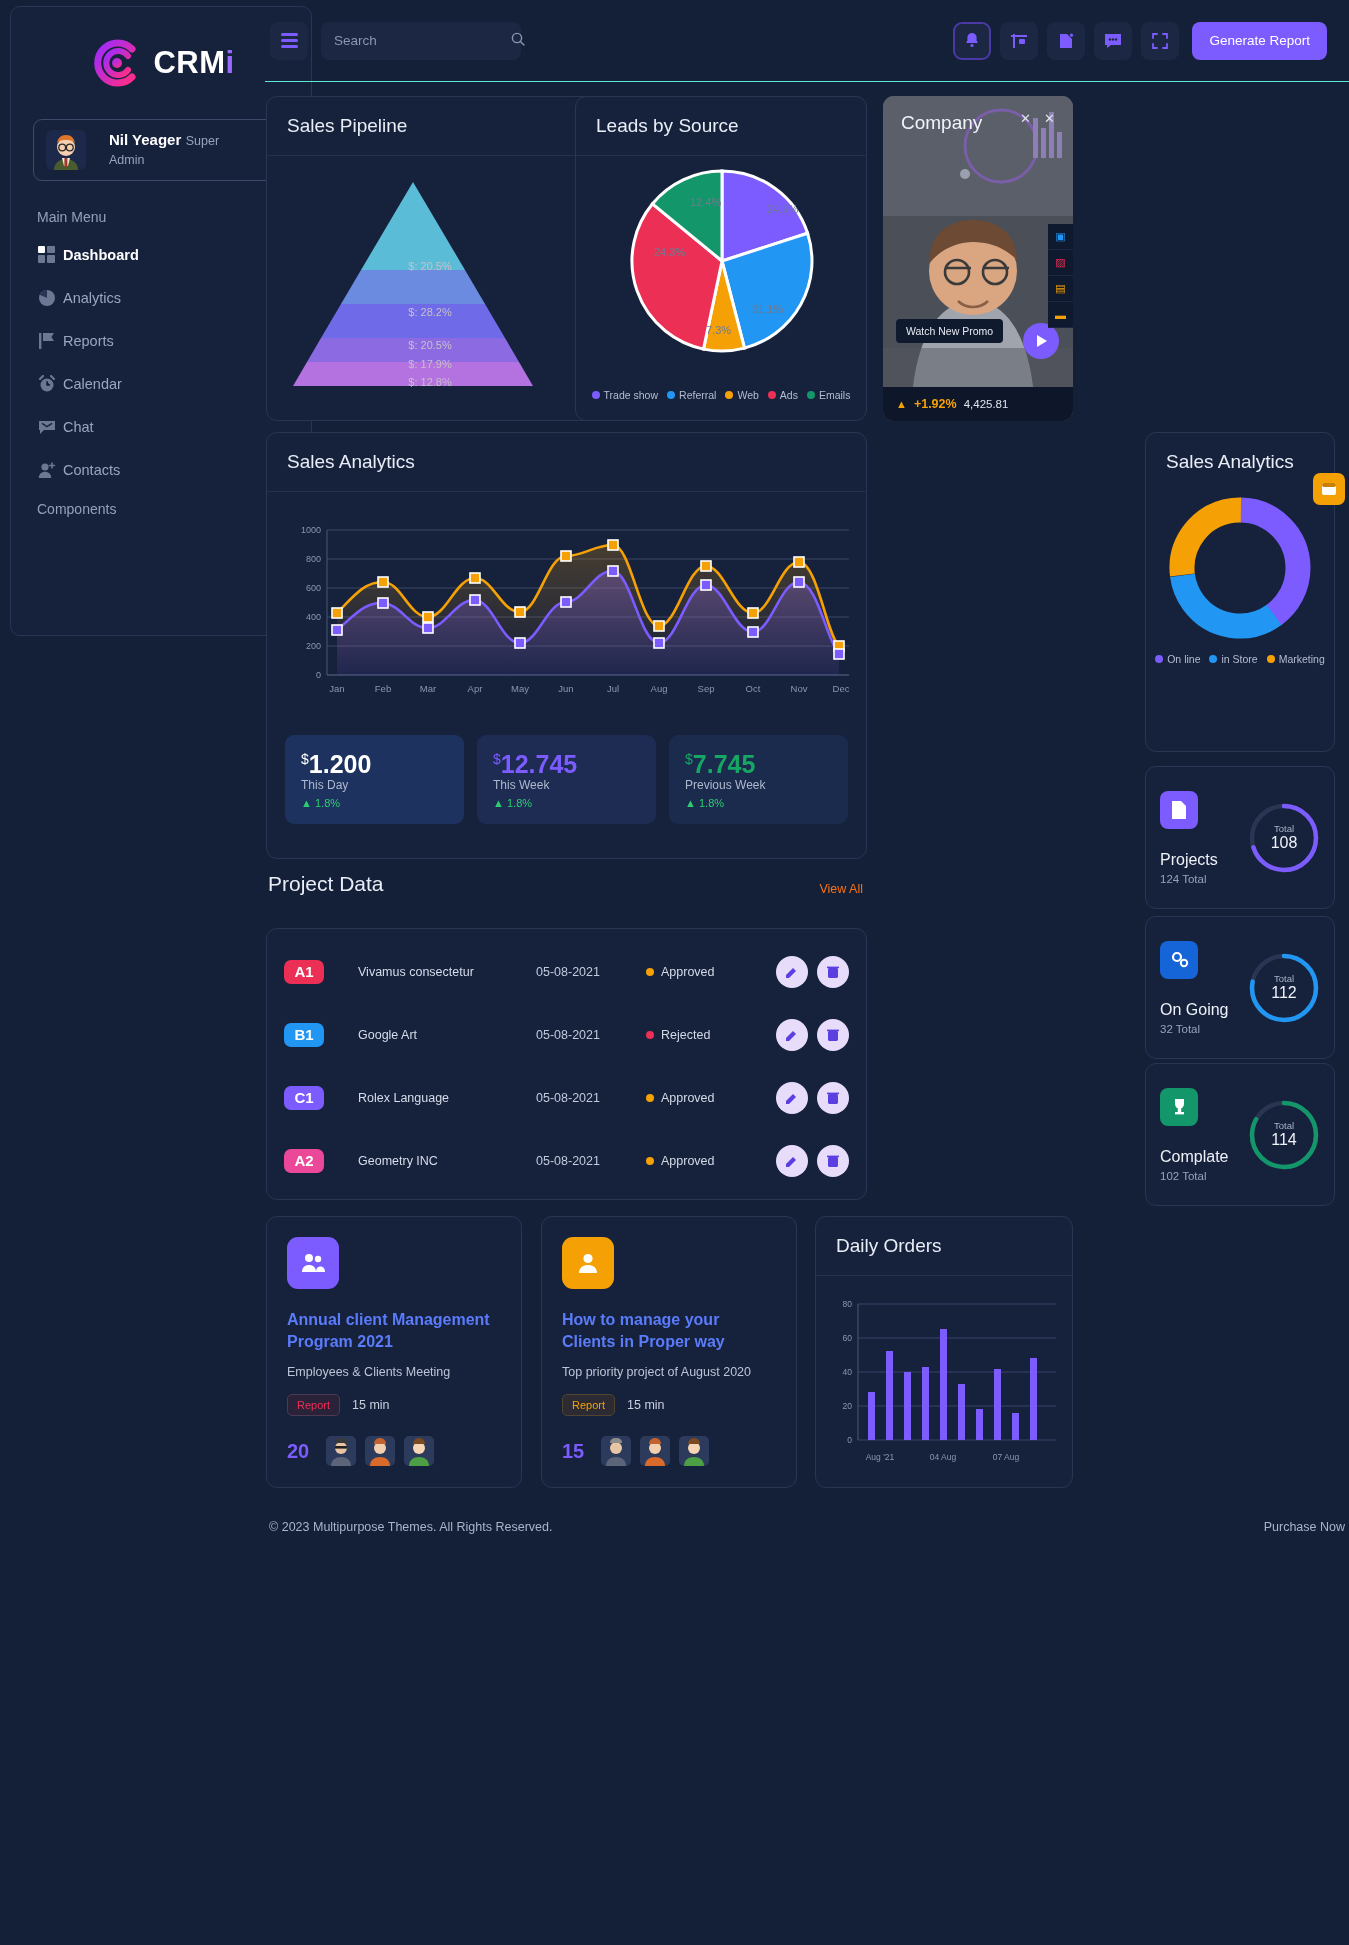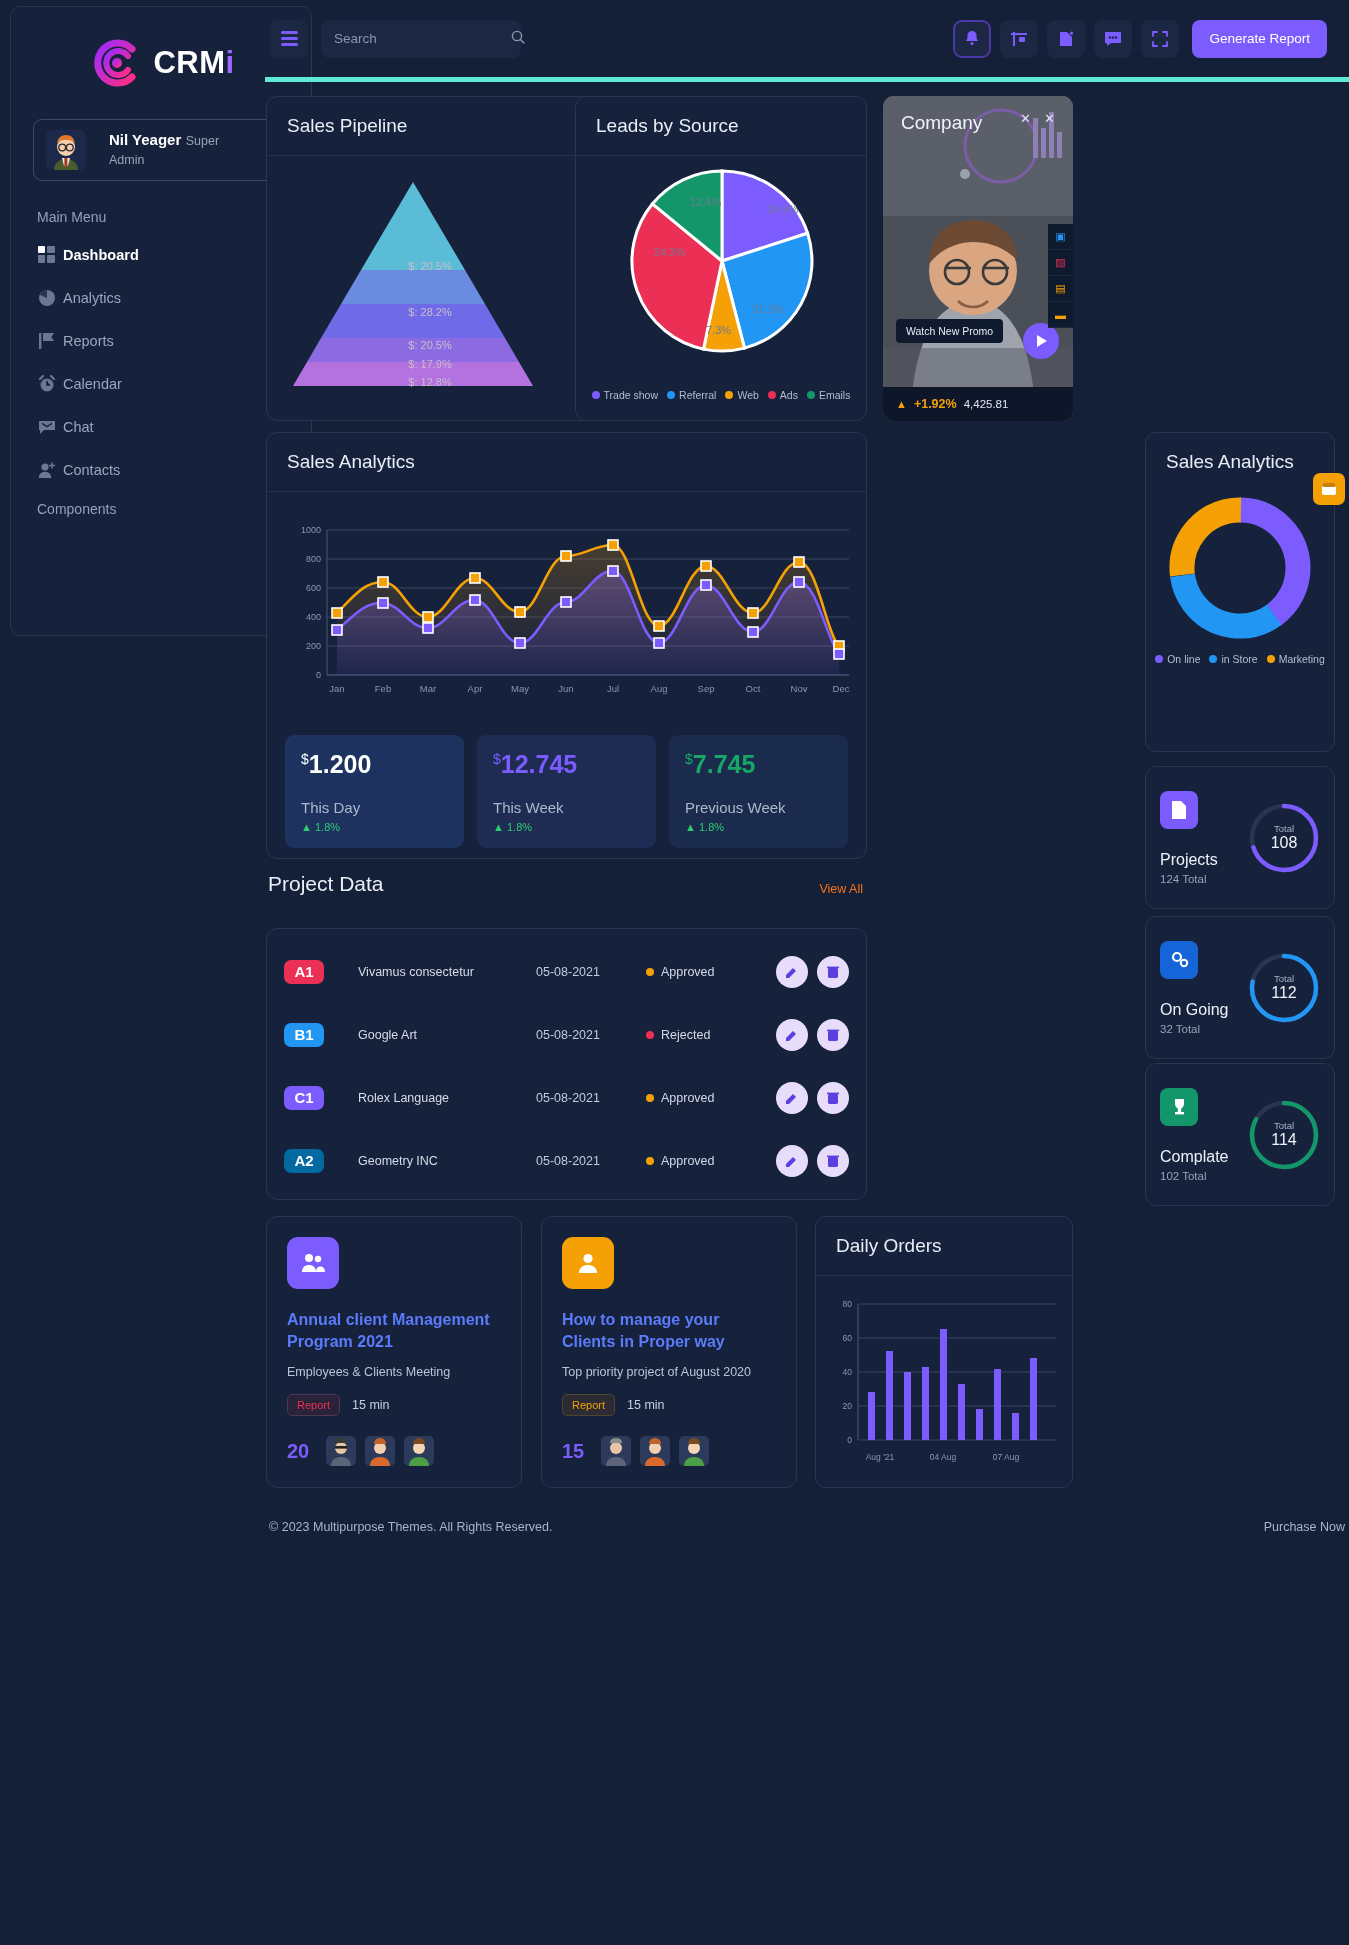--- a/index.html
+++ b/index.html
@@ -42,21 +42,21 @@
     height:43px; padding-left:26px; cursor:pointer;
   }
   .menu-item .mi-label{ font-size:14.5px; color:#9aa6bf; }
   .menu-item.active .mi-label{ color:#ffffff; font-weight:bold; font-size:14.5px; }
   .mi-icon{ width:20px;height:20px;flex:none;display:flex;align-items:center;justify-content:center; }
   .menu-sub{ margin:10px 0 0 26px; font-size:14px; color:#93a0ba; }
 
   
   .main{ position:absolute; left:265px; top:0; width:1084px; }
   .topbar{ height:82px; display:flex; align-items:center; padding:0 22px 0 5px;
-           border-bottom:5px solid #5eead4; }
+           border-bottom:1px solid #5eead4; }
   .hamburger{
     width:38px;height:38px;border-radius:8px;background:#1b2743;
     display:flex;flex-direction:column;align-items:center;justify-content:center;gap:3px;cursor:pointer;
   }
   .hamburger span{ display:block;width:17px;height:3px;border-radius:2px;background:#7c5cff; }
   .search{
     margin-left:13px; width:200px; height:38px; background:#1b2743;
     border-radius:8px; display:flex; align-items:center; padding:0 13px;
   }
   .search input{
@@ -120,21 +120,21 @@
   
   .analytics{ position:absolute; left:1px; top:432px; width:601px; height:427px; }
   .chart-area{ position:relative; height:205px; margin:24px 12px 0 12px; }
   .stats{ display:flex; gap:13px; padding:14px 18px 0 18px; }
   .stat{ flex:1; border-radius:9px; padding:17px 16px 15px 16px; }
   .stat.blue{ background:#1d325e; }
   .stat.purple{ background:#1e2c54; }
   .stat.green{ background:#1a2b4e; }
   .stat-val{ font-size:25px; font-weight:bold; line-height:1; }
   .stat-val .cur{ font-size:14px; vertical-align:super; font-weight:normal; }
-  .stat-lbl{ font-size:15px; color:#aeb8cd; margin-top:22px; }
+  .stat-lbl{ font-size:12px; color:#aeb8cd; margin-top:1px; }
   .stat-delta{ font-size:11px; margin-top:5px; }
 
   
   .sa-right{ position:absolute; left:880px; top:432px; width:190px; height:320px; }
   .donut-legend{ display:flex; justify-content:center; gap:9px; flex-wrap:wrap; margin-top:10px; }
   .orange-btn{ position:absolute; right:-11px; top:40px; width:32px;height:32px;border-radius:7px;
                background:#f5a106; display:flex;align-items:center;justify-content:center;cursor:pointer; }
 
   .mini-card{ position:absolute; left:880px; width:190px; height:143px; }
   .mini-inner{ display:flex; align-items:center; padding:16px 14px; gap:10px; height:100%; }
@@ -733,21 +733,21 @@
           </span>
         <span class="abtn">
             <svg width="12" height="14" viewBox="0 0 12 14">
               <rect x="1" y="3" width="10" height="10" rx="1.4" fill="#5b3fe0"></rect>
               <rect x="0" y="1.6" width="12" height="1.6" fill="#5b3fe0"></rect>
             </svg>
           </span>
       </span>
     </div>
     <div class="prow">
-      <span class="ptag" style="background:#0369a1">A2</span>
+      <span class="ptag" style="background:#ec4899">A2</span>
       <span class="pname">Geometry INC</span>
       <span class="pdate">05-08-2021</span>
       <span class="pstat">
           <span class="dot" style="background:#f5a106"></span>
           <span style="color:#d3dae7">Approved</span>
         </span>
       <span class="pacts">
         <span class="abtn">
             <svg width="14" height="14" viewBox="0 0 14 14">
               <path d="M1 10l7-7 3 3-7 7H1z" fill="#5b3fe0"></path>

